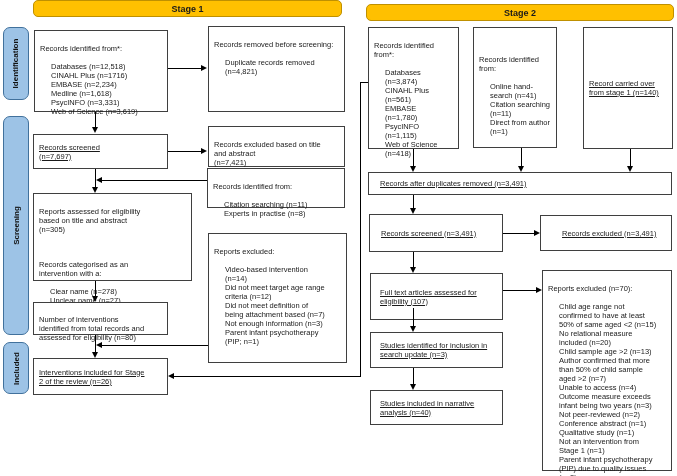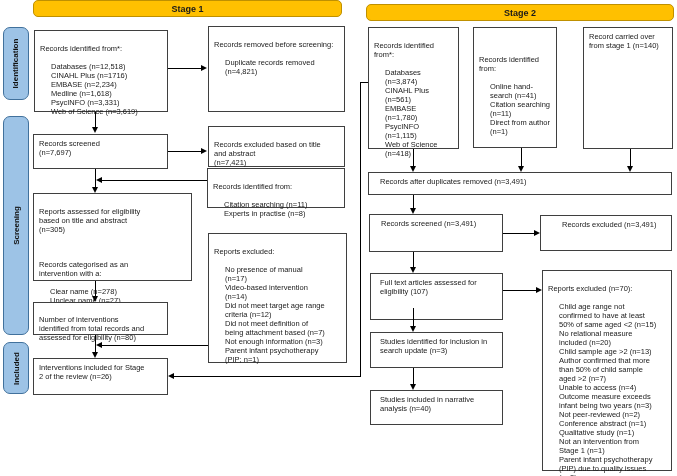--- a/index.html
+++ b/index.html
@@ -7,21 +7,21 @@
     font-family:"Liberation Sans",sans-serif;color:#1a1a1a;overflow:hidden;}
   .hdr{position:absolute;background:#FFC000;border:1px solid #BF9000;border-radius:5px;
     display:flex;align-items:center;justify-content:center;font-weight:bold;font-size:9px;
     box-sizing:border-box;}
   .side{position:absolute;background:#9DC3E6;border:1.3px solid #41719C;border-radius:7px;
     display:flex;align-items:center;justify-content:center;box-sizing:border-box;}
   .side span{transform:rotate(-90deg);white-space:nowrap;font-weight:bold;font-size:8px;color:#111;}
   .box{position:absolute;background:#fff;border:1.4px solid #3F3F3F;box-sizing:border-box;
     font-size:7.5px;line-height:1.2;padding:4px 5px;}
   .box,.box div,.box span{white-space:pre-line;}
-  .vc{display:flex;flex-direction:column;justify-content:flex-start;}
+  .vc{display:flex;flex-direction:column;justify-content:center;text-decoration:underline;}
   .items .li{padding-left:11px;}
   .sp{height:8px;}
   .hline,.vline{position:absolute;background:#000;}
   .hline{height:1.2px;}
   .vline{width:1.2px;}
   .ah{position:absolute;width:0;height:0;}
   .ah-d{border-left:3.5px solid transparent;border-right:3.5px solid transparent;border-top:6.5px solid #000;}
   .ah-r{border-top:3.5px solid transparent;border-bottom:3.5px solid transparent;border-left:6.5px solid #000;}
   .ah-l{border-top:3.5px solid transparent;border-bottom:3.5px solid transparent;border-right:6.5px solid #000;}
   .it{}
@@ -80,22 +80,21 @@
 based on title and abstract
 (n=305)</div>
     <div class="sp"></div>
     <div>Records categorised as an
 intervention with a:</div>
     <div class="items"><div class="li">Clear name (n=278)</div><div class="li">Unclear name (n=27)</div></div>
   </div>
 
   <div class="box" style="left:208px;top:233px;width:139px;height:130px">
     <div>Reports excluded:</div>
-    <div class="items"><div class="li">No presence of manual
-(n=17)</div><div class="li">Video-based intervention
+    <div class="items"><div class="li">Video-based intervention
 (n=14)</div><div class="li">Did not meet target age range
 criteria (n=12)</div><div class="li">Did not meet definition of
 being attachment based (n=7)</div><div class="li">Not enough information (n=3)</div><div class="li">Parent infant psychotherapy
 (PIP; n=1)</div></div>
   </div>
 
   <div class="box" style="left:33px;top:302px;width:135px;height:33px;padding-top:3px">
     <div>Number of interventions
 identified from total records and
 assessed for eligibility (n=80)</div>

